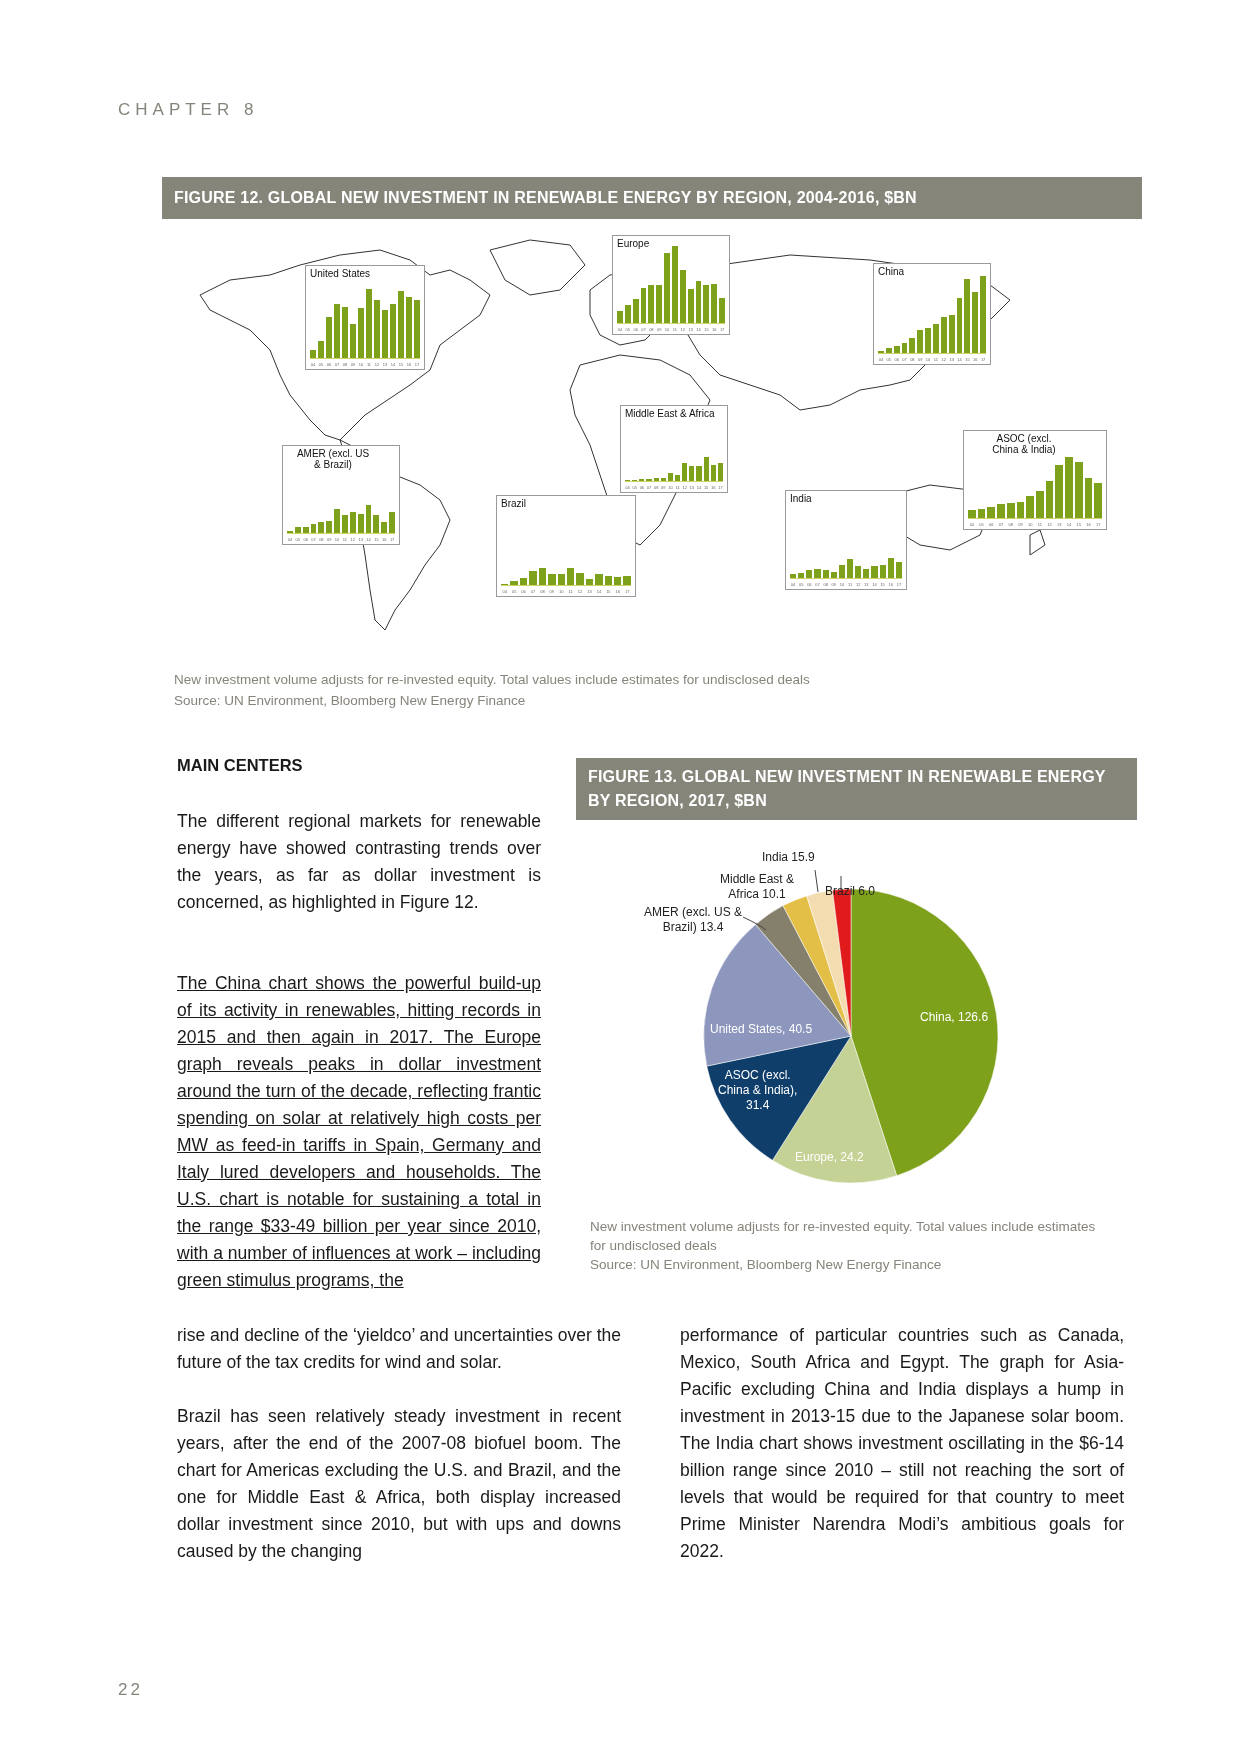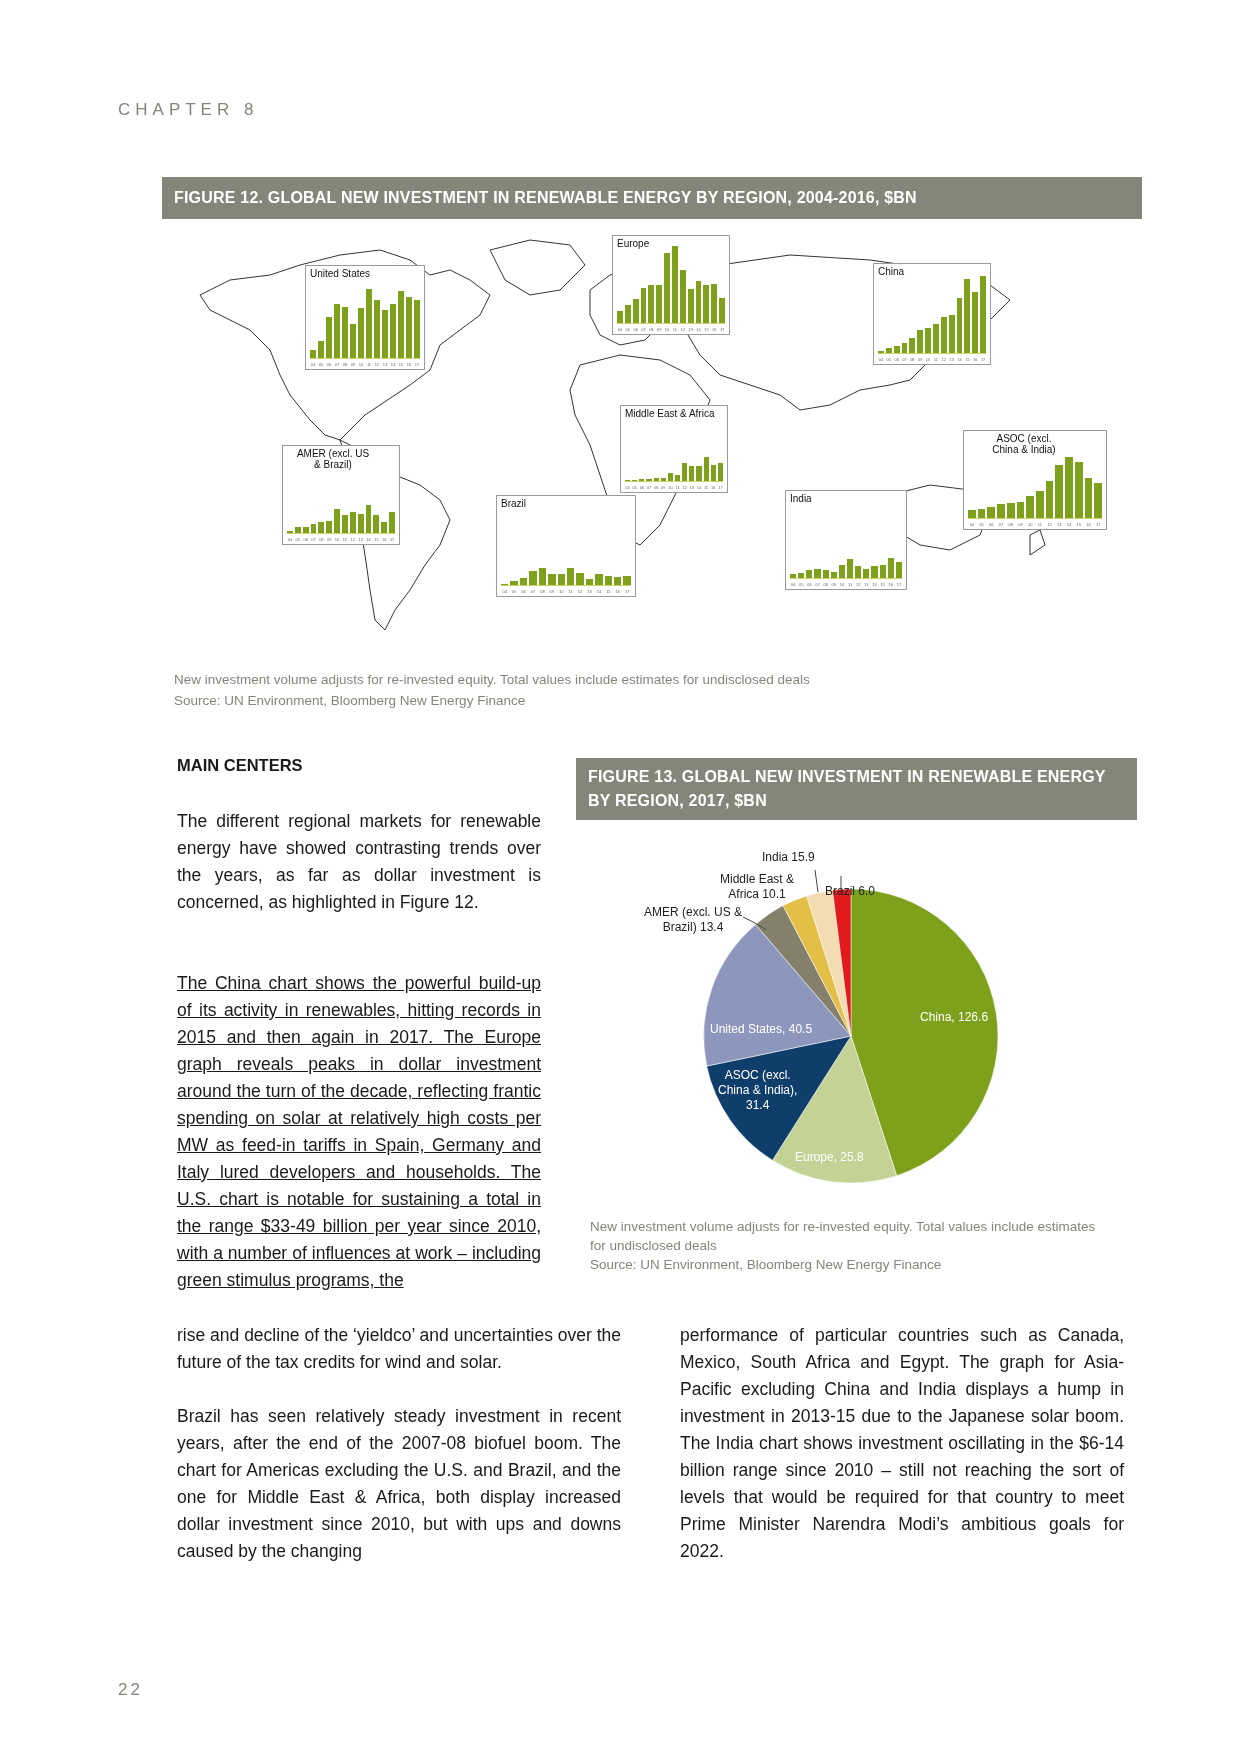--- a/index.html
+++ b/index.html
@@ -394,21 +394,21 @@
       <path d="M143,77 Q160,85 166,90"></path>
     </g>
   </svg>
   <div class="pie-label" style="left:162px;top:10px;">India 15.9</div>
   <div class="pie-label" style="left:225px;top:16px;margin-top:28px;">Brazil 6.0</div>
   <div class="pie-label" style="left:120px;top:32px;">Middle East &amp;<br>Africa 10.1</div>
   <div class="pie-label" style="left:44px;top:65px;">AMER (excl. US &amp;<br>Brazil) 13.4</div>
   <div class="pie-in" style="left:320px;top:170px;">China, 126.6</div>
   <div class="pie-in" style="left:110px;top:182px;">United States, 40.5</div>
   <div class="pie-in" style="left:118px;top:228px;">ASOC (excl.<br>China &amp; India),<br>31.4</div>
-  <div class="pie-in" style="left:195px;top:310px;">Europe, 25.8</div>
+  <div class="pie-in" style="left:195px;top:310px;">Europe, 24.2</div>
 </div>
 
 <div class="cap cap13">
   <div>New investment volume adjusts for re-invested equity. Total values include estimates for undisclosed deals</div>
   <div>Source: UN Environment, Bloomberg New Energy Finance</div>
 </div>
 
 <div class="pagenum">22</div>
 
 </body></html>

